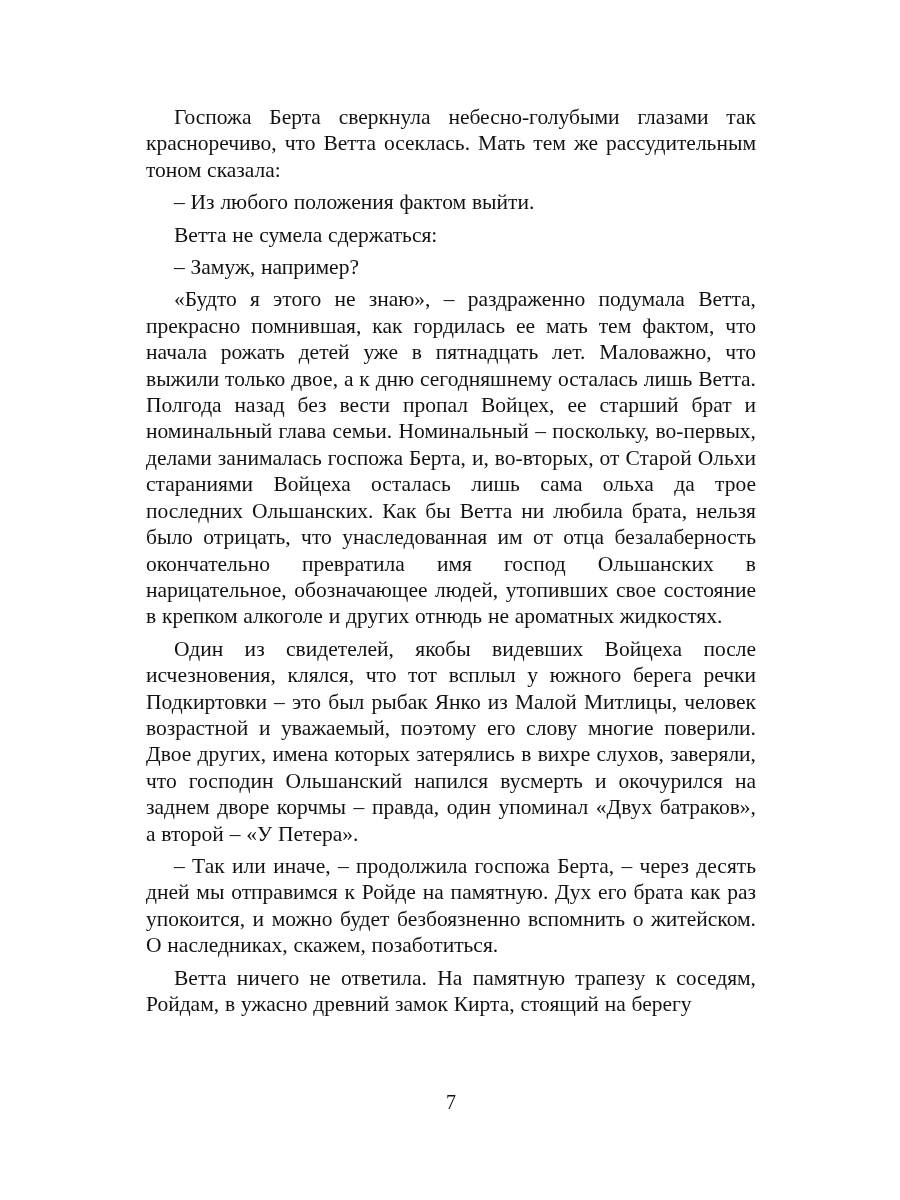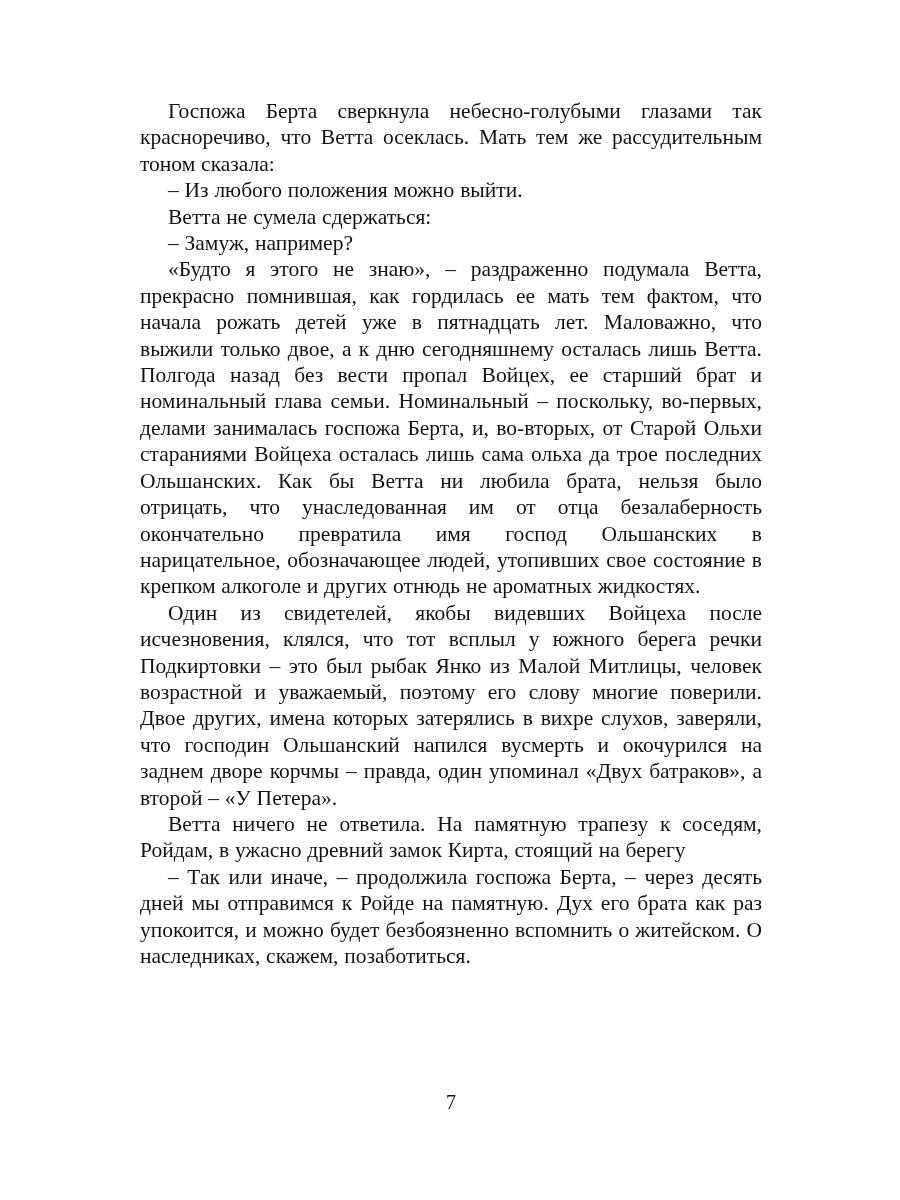--- a/index.html
+++ b/index.html
@@ -15,21 +15,21 @@
     color: #121212;
     overflow: hidden;
   }
   .book-page {
     position: absolute;
     left: 140px;
     top: 98px;
     width: 622px;
   }
   .book-page p {
-    margin: 0;
+    margin: 6px;
     padding: 0;
     font-size: 21.5px;
     line-height: 26.4px;
     text-align: justify;
     text-indent: 28px;
     hyphens: auto;
     -webkit-hyphens: auto;
     word-spacing: 0.02em;
   }
   .page-number {
@@ -41,22 +41,22 @@
     font-size: 20px;
     line-height: 24px;
     color: #121212;
   }
 </style>
 </head>
 <body>
 
 <div class="book-page">
   <p>Госпожа Берта сверкнула небесно-голубыми глазами так красноречиво, что Ветта осеклась. Мать тем же рассудительным тоном сказала:</p>
-  <p>– Из любого положения можно выйти.</p>
+  <p>– Из любого положения фактом выйти.</p>
   <p>Ветта не сумела сдержаться:</p>
   <p>– Замуж, например?</p>
   <p>«Будто я этого не знаю», – раздраженно подумала Ветта, прекрасно помнившая, как гордилась ее мать тем фактом, что начала рожать детей уже в пятнадцать лет. Маловажно, что выжили только двое, а к дню сегодняшнему осталась лишь Ветта. Полгода назад без вести пропал Войцех, ее старший брат и номинальный глава семьи. Номинальный – поскольку, во-первых, делами занималась госпожа Берта, и, во-вторых, от Старой Ольхи стараниями Войцеха осталась лишь сама ольха да трое последних Ольшанских. Как бы Ветта ни любила брата, нельзя было отрицать, что унаследованная им от отца безалаберность окончательно превратила имя господ Ольшанских в нарицательное, обозначающее людей, утопивших свое состояние в крепком алкоголе и других отнюдь не ароматных жидкостях.</p>
   <p>Один из свидетелей, якобы видевших Войцеха после исчезновения, клялся, что тот всплыл у южного берега речки Подкиртовки – это был рыбак Янко из Малой Митлицы, человек возрастной и уважаемый, поэтому его слову многие поверили. Двое других, имена которых затерялись в вихре слухов, заверяли, что господин Ольшанский напился вусмерть и окочурился на заднем дворе корчмы – правда, один упоминал «Двух батраков», а второй – «У Петера».</p>
+  <p>– Так или иначе, – продолжила госпожа Берта, – через десять дней мы отправимся к Ройде на памятную. Дух его брата как раз упокоится, и можно будет безбоязненно вспомнить о житейском. О наследниках, скажем, позаботиться.</p>
   <p>Ветта ничего не ответила. На памятную трапезу к соседям, Ройдам, в ужасно древний замок Кирта, стоящий на берегу</p>
-  <p>– Так или иначе, – продолжила госпожа Берта, – через десять дней мы отправимся к Ройде на памятную. Дух его брата как раз упокоится, и можно будет безбоязненно вспомнить о житейском. О наследниках, скажем, позаботиться.</p>
 </div>
 
 <div class="page-number">7</div>
 
 </body></html>

